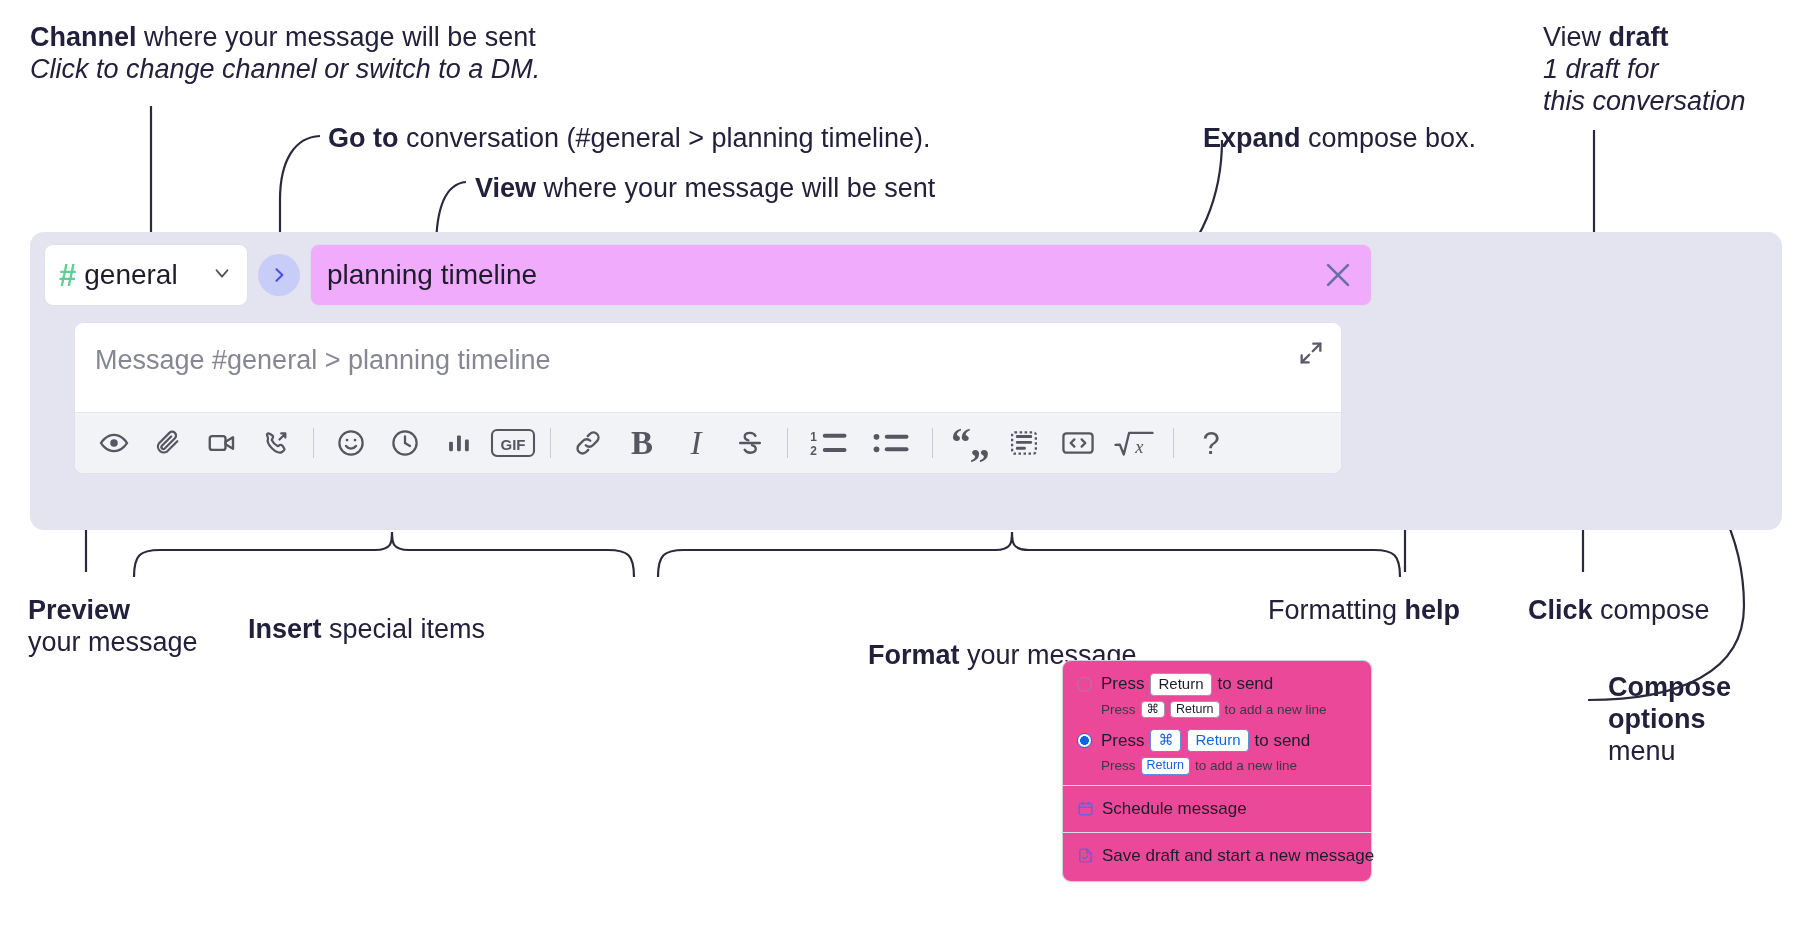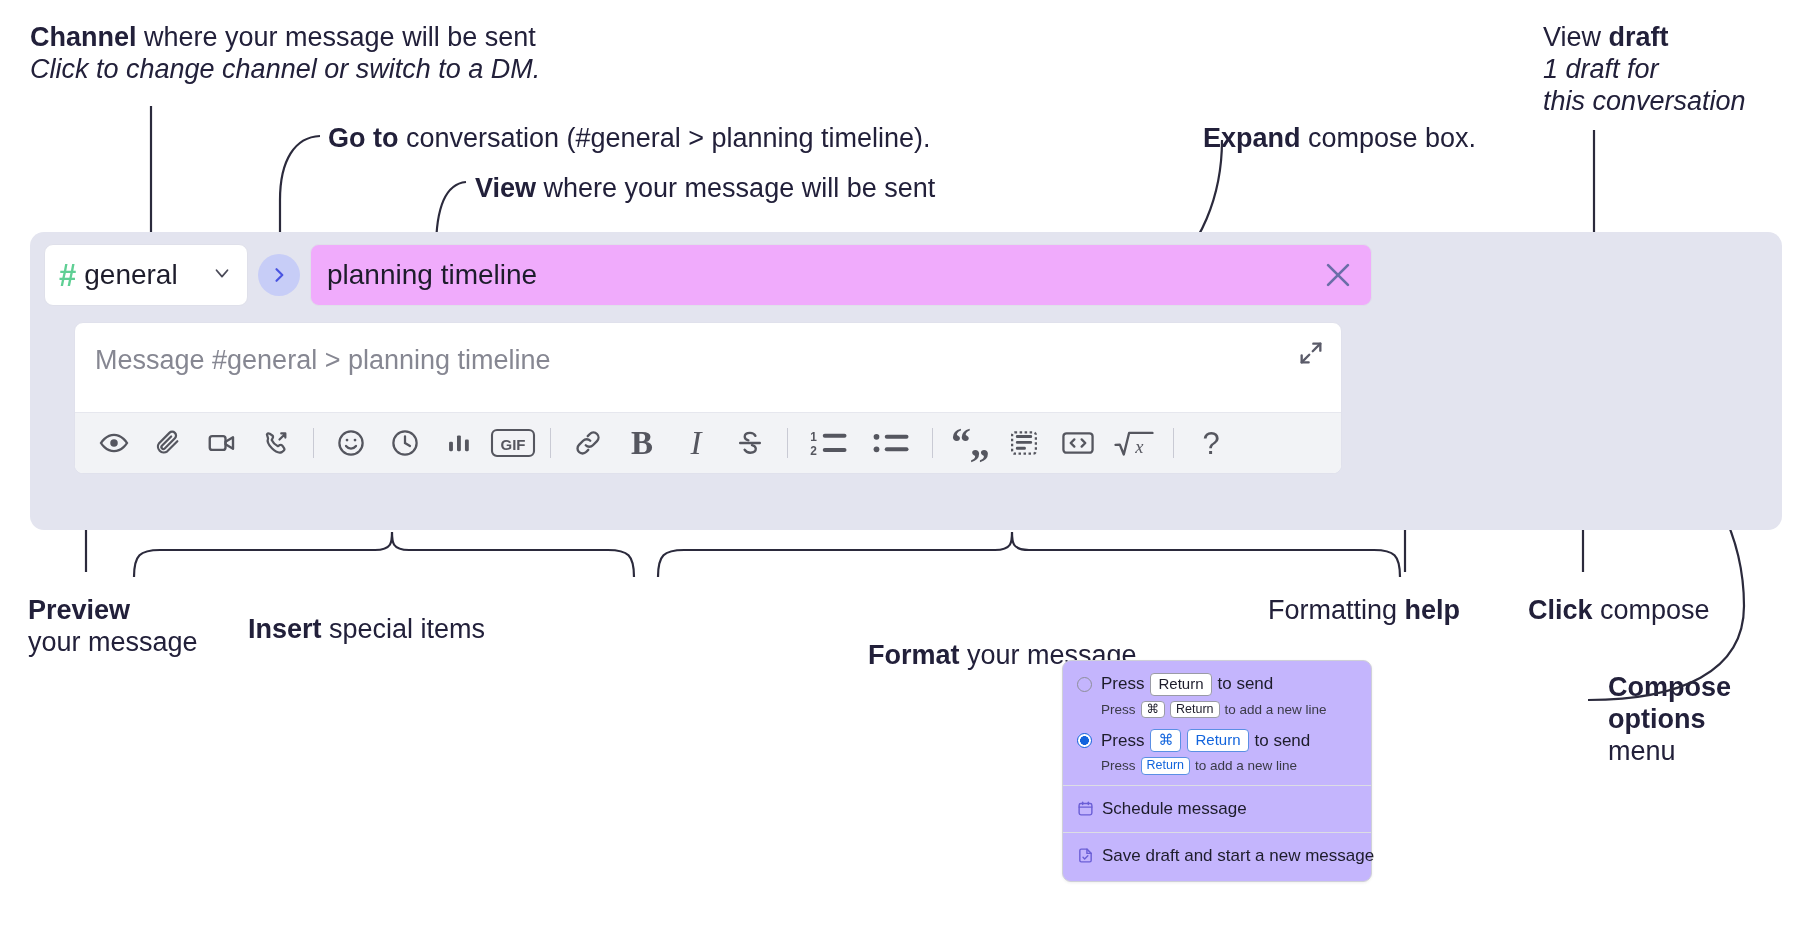--- a/index.html
+++ b/index.html
@@ -90,21 +90,21 @@
     width:146px;height:66px;background:#5457e8;border-radius:7px;
     display:flex;align-items:center;justify-content:center;
   }
   .kebab{position:absolute;left:198px;top:205px;display:flex;flex-direction:column;gap:6px;align-items:center;}
   .kebab span{width:9px;height:9px;border-radius:50%;background:#6163c9;display:block;}
 
   
   #optMenu{
     position:absolute;left:1062px;top:660px;
     width:310px;
-    background:#c4b5fd;border:1px solid #cfd0d8;border-radius:9px;
+    background:#ec4899;border:1px solid #cfd0d8;border-radius:9px;
     box-sizing:border-box;
     font-size:16px;
     box-shadow:0 1px 3px rgba(0,0,0,.07);
   }
   .optGroup{padding:10px 0 10px 0;}
   .optRow{display:flex;align-items:center;gap:9px;padding:2px 14px;}
   .radio{width:15px;height:15px;border-radius:50%;border:1.6px solid #8d8e99;box-sizing:border-box;flex:none;}
   .radio.on{border-color:#1264dd;background:
       radial-gradient(circle at 50% 50%, #1264dd 0 4.2px, #fff 4.6px 100%);}
   .optMain{font-size:17px;color:#1d1c2b;display:flex;align-items:center;gap:6px;white-space:nowrap;}

